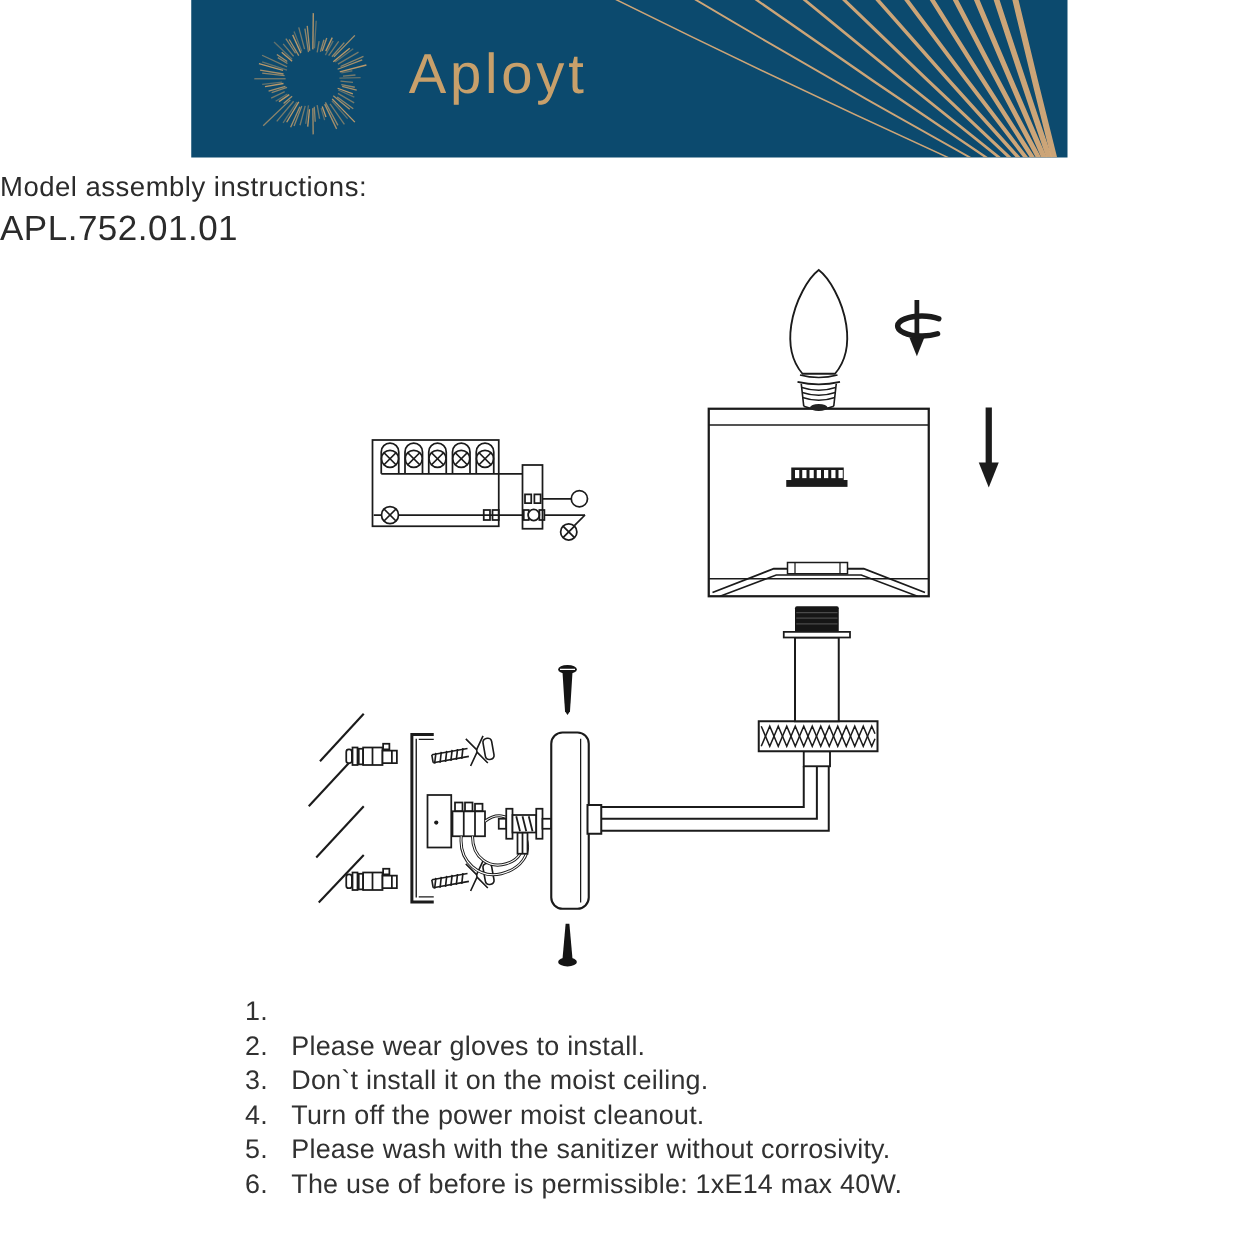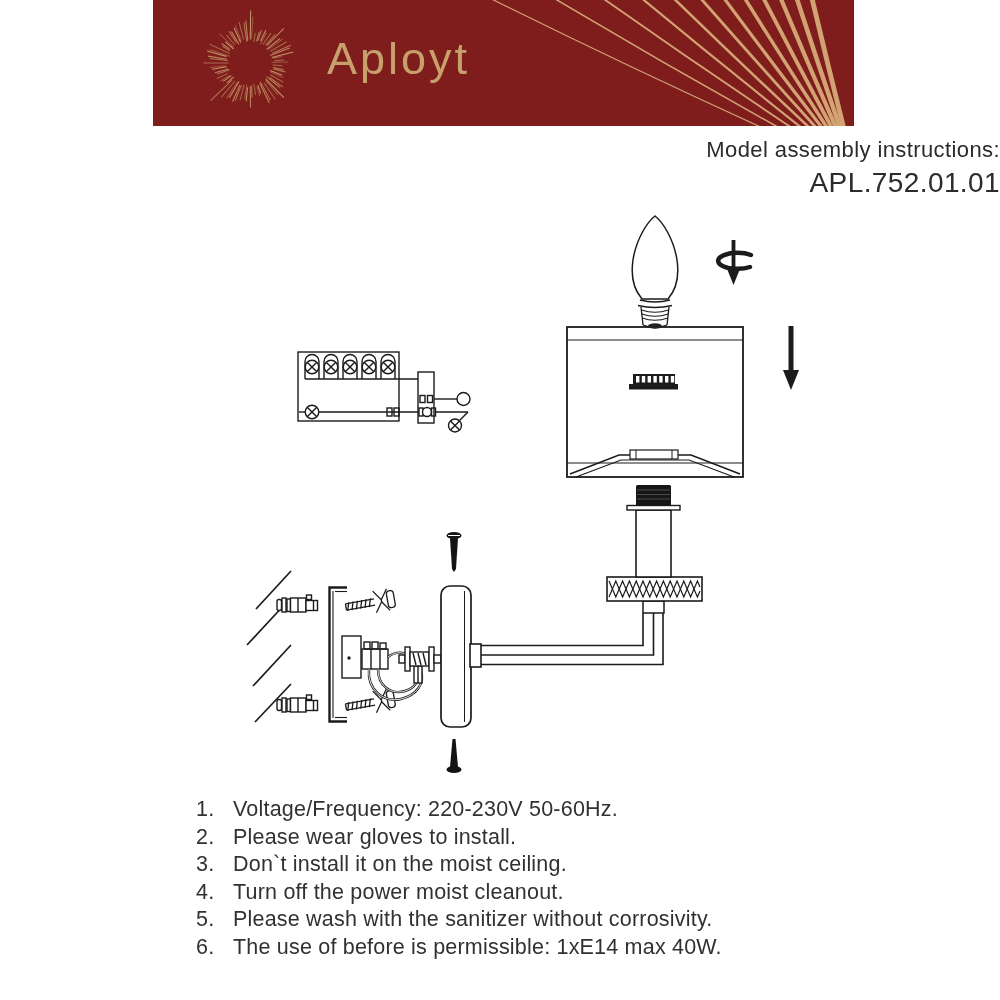--- a/index.html
+++ b/index.html
@@ -2,31 +2,31 @@
 <html><head>
 <meta charset="utf-8">
 <style>
   html,body{margin:0;padding:0;}
   body{
     width:1000px;height:1000px;position:relative;background:#ffffff;
     font-family:"Liberation Sans",sans-serif;overflow:hidden;
   }
   .banner{
     position:absolute;left:153px;top:0;width:701px;height:126px;
-    background:#7f1d1d;overflow:hidden;
+    background:#0c4a6e;overflow:hidden;
   }
   .banner svg{position:absolute;left:0;top:0;}
   #sunburst{width:210px;height:126px;}
   #cornerRays{width:701px;height:126px;}
   .brand{
     position:absolute;left:174px;top:36px;
     font-size:45px;font-weight:400;letter-spacing:3px;line-height:1;
     font-family:"Liberation Sans",sans-serif;
   }
-  .title-block{position:absolute;left:0;top:137px;width:1000px;text-align:right;color:#2b2b2b;}
+  .title-block{position:absolute;left:0;top:137px;width:1000px;text-align:left;color:#2b2b2b;}
   .title-line1{font-size:22px;letter-spacing:.4px;}
   .title-line2{font-size:28px;letter-spacing:.4px;margin-top:4px;}
   .diagram{position:absolute;left:230px;top:205px;}
   .diagram{stroke:#1b1b1b;fill:none;stroke-width:1.5;stroke-linejoin:miter;stroke-linecap:butt;}
   .instructions{
     position:absolute;left:196px;top:796px;margin:0;padding:0;list-style:none;
     color:#313131;font-size:21.5px;letter-spacing:.2px;
   }
   .instructions li{display:flex;line-height:27.6px;height:27.6px;}
   .instructions .num{width:37px;flex:0 0 37px;}
@@ -335,21 +335,20 @@
 
     <g>
       <line x1="791" y1="326" x2="791" y2="372" stroke-width="5"></line>
       <polygon points="791,390 783,370 799,370" fill="#1b1b1b" stroke="none"></polygon>
     </g>
   </svg>
 
   <ol class="instructions">
     <li>
         <span class="num">1.</span>
-        <span class="txt">Voltage/Frequency: 220-230V 50-60Hz.</span>
       </li>
     <li>
         <span class="num">2.</span>
         <span class="txt">Please wear gloves to install.</span>
       </li>
     <li>
         <span class="num">3.</span>
         <span class="txt">Don`t install it on the moist ceiling.</span>
       </li>
     <li>

